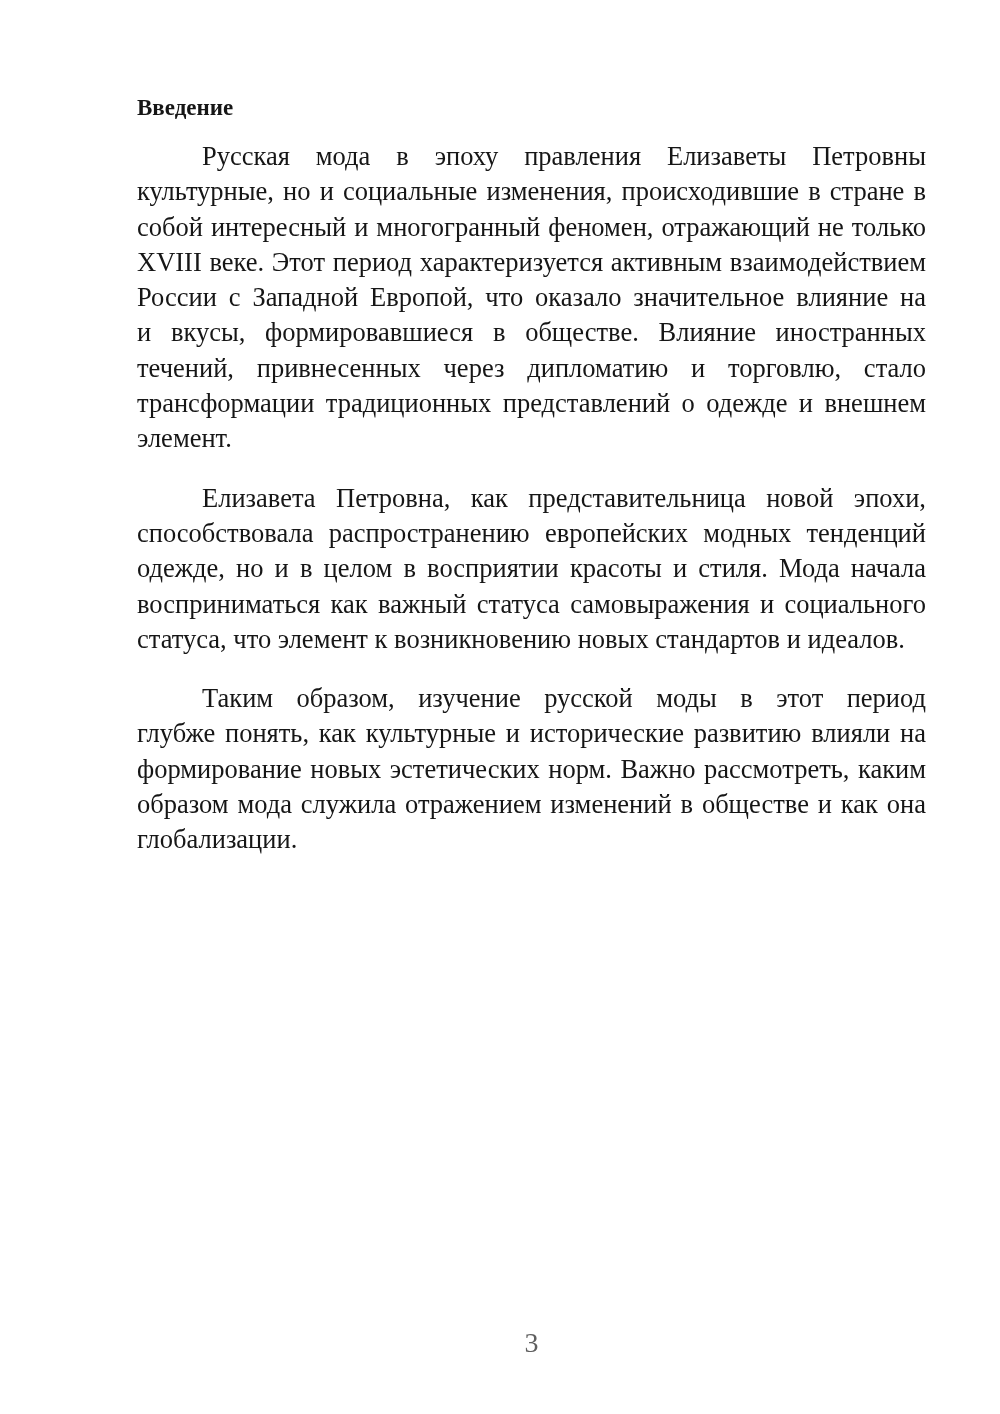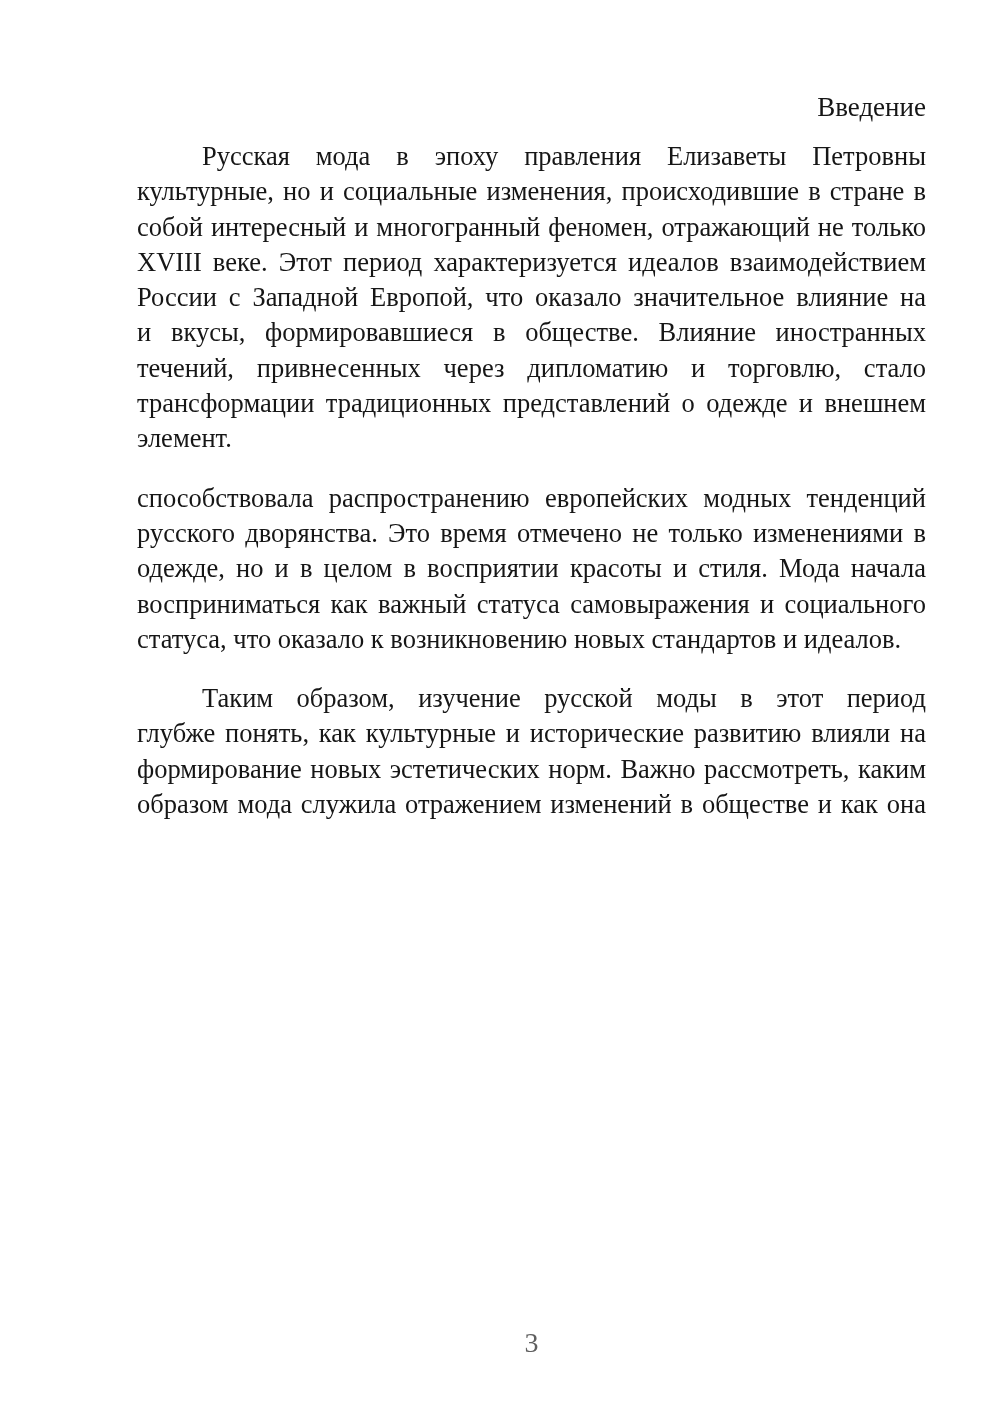--- a/index.html
+++ b/index.html
@@ -17,24 +17,24 @@
     overflow: hidden;
   }
   .content {
     position: absolute;
     left: 137px;
     top: 90px;
     width: 789px;
   }
   .doc-title {
     margin: 0 0 14px 0;
-    font-size: 27px;
-    font-weight: normal;
+    font-size: 23px;
+    font-weight: bold;
     line-height: 35px;
-    text-align: right;
+    text-align: left;
   }
   .paragraph {
     margin: 0 0 24px 0;
   }
   .line {
     font-size: 26.5px;
     line-height: 35.3px;
     text-align: justify;
     text-align-last: justify;
     height: 35.3px;
@@ -62,36 +62,37 @@
 <body>
 
 <div class="page">
   <div class="content">
     <h1 class="doc-title">Введение</h1>
     <div id="paragraphs">
         <div class="paragraph">
           <div class="line first">Русская мода в эпоху правления Елизаветы Петровны представляет</div>
           <div class="line">культурные, но и социальные изменения, происходившие в стране в</div>
           <div class="line">собой интересный и многогранный феномен, отражающий не только</div>
-          <div class="line">XVIII веке. Этот период характеризуется идеалов взаимодействием</div>
+          <div class="line">XVIII веке. Этот период характеризуется активным взаимодействием</div>
           <div class="line">России с Западной Европой, что оказало значительное влияние на стиль</div>
           <div class="line">и вкусы, формировавшиеся в обществе. Влияние иностранных модных</div>
           <div class="line">течений, привнесенных через дипломатию и торговлю, стало основой для</div>
           <div class="line">трансформации традиционных представлений о одежде и внешнем</div>
           <div class="line last">элемент.</div>
         </div>
         <div class="paragraph">
+          <div class="line first">Елизавета Петровна, как представительница новой эпохи,</div>
           <div class="line">способствовала распространению европейских модных тенденций среди</div>
-          <div class="line">русского дворянства. Это время отмечено не только изменениями в</div>
           <div class="line">одежде, но и в целом в восприятии красоты и стиля. Мода начала</div>
           <div class="line">восприниматься как важный статуса самовыражения и социального</div>
-          <div class="line last">статуса, что оказало к возникновению новых стандартов и идеалов.</div>
+          <div class="line last">статуса, что элемент к возникновению новых стандартов и идеалов.</div>
         </div>
         <div class="paragraph">
           <div class="line first">Таким образом, изучение русской моды в этот период позволяет</div>
           <div class="line">глубже понять, как культурные и исторические развитию влияли на</div>
           <div class="line">формирование новых эстетических норм. Важно рассмотреть, каким</div>
           <div class="line">образом мода служила отражением изменений в обществе и как она</div>
+          <div class="line last">глобализации.</div>
         </div>
       </div>
   </div>
   <div class="footer">3</div>
 </div>
 
 </body></html>

